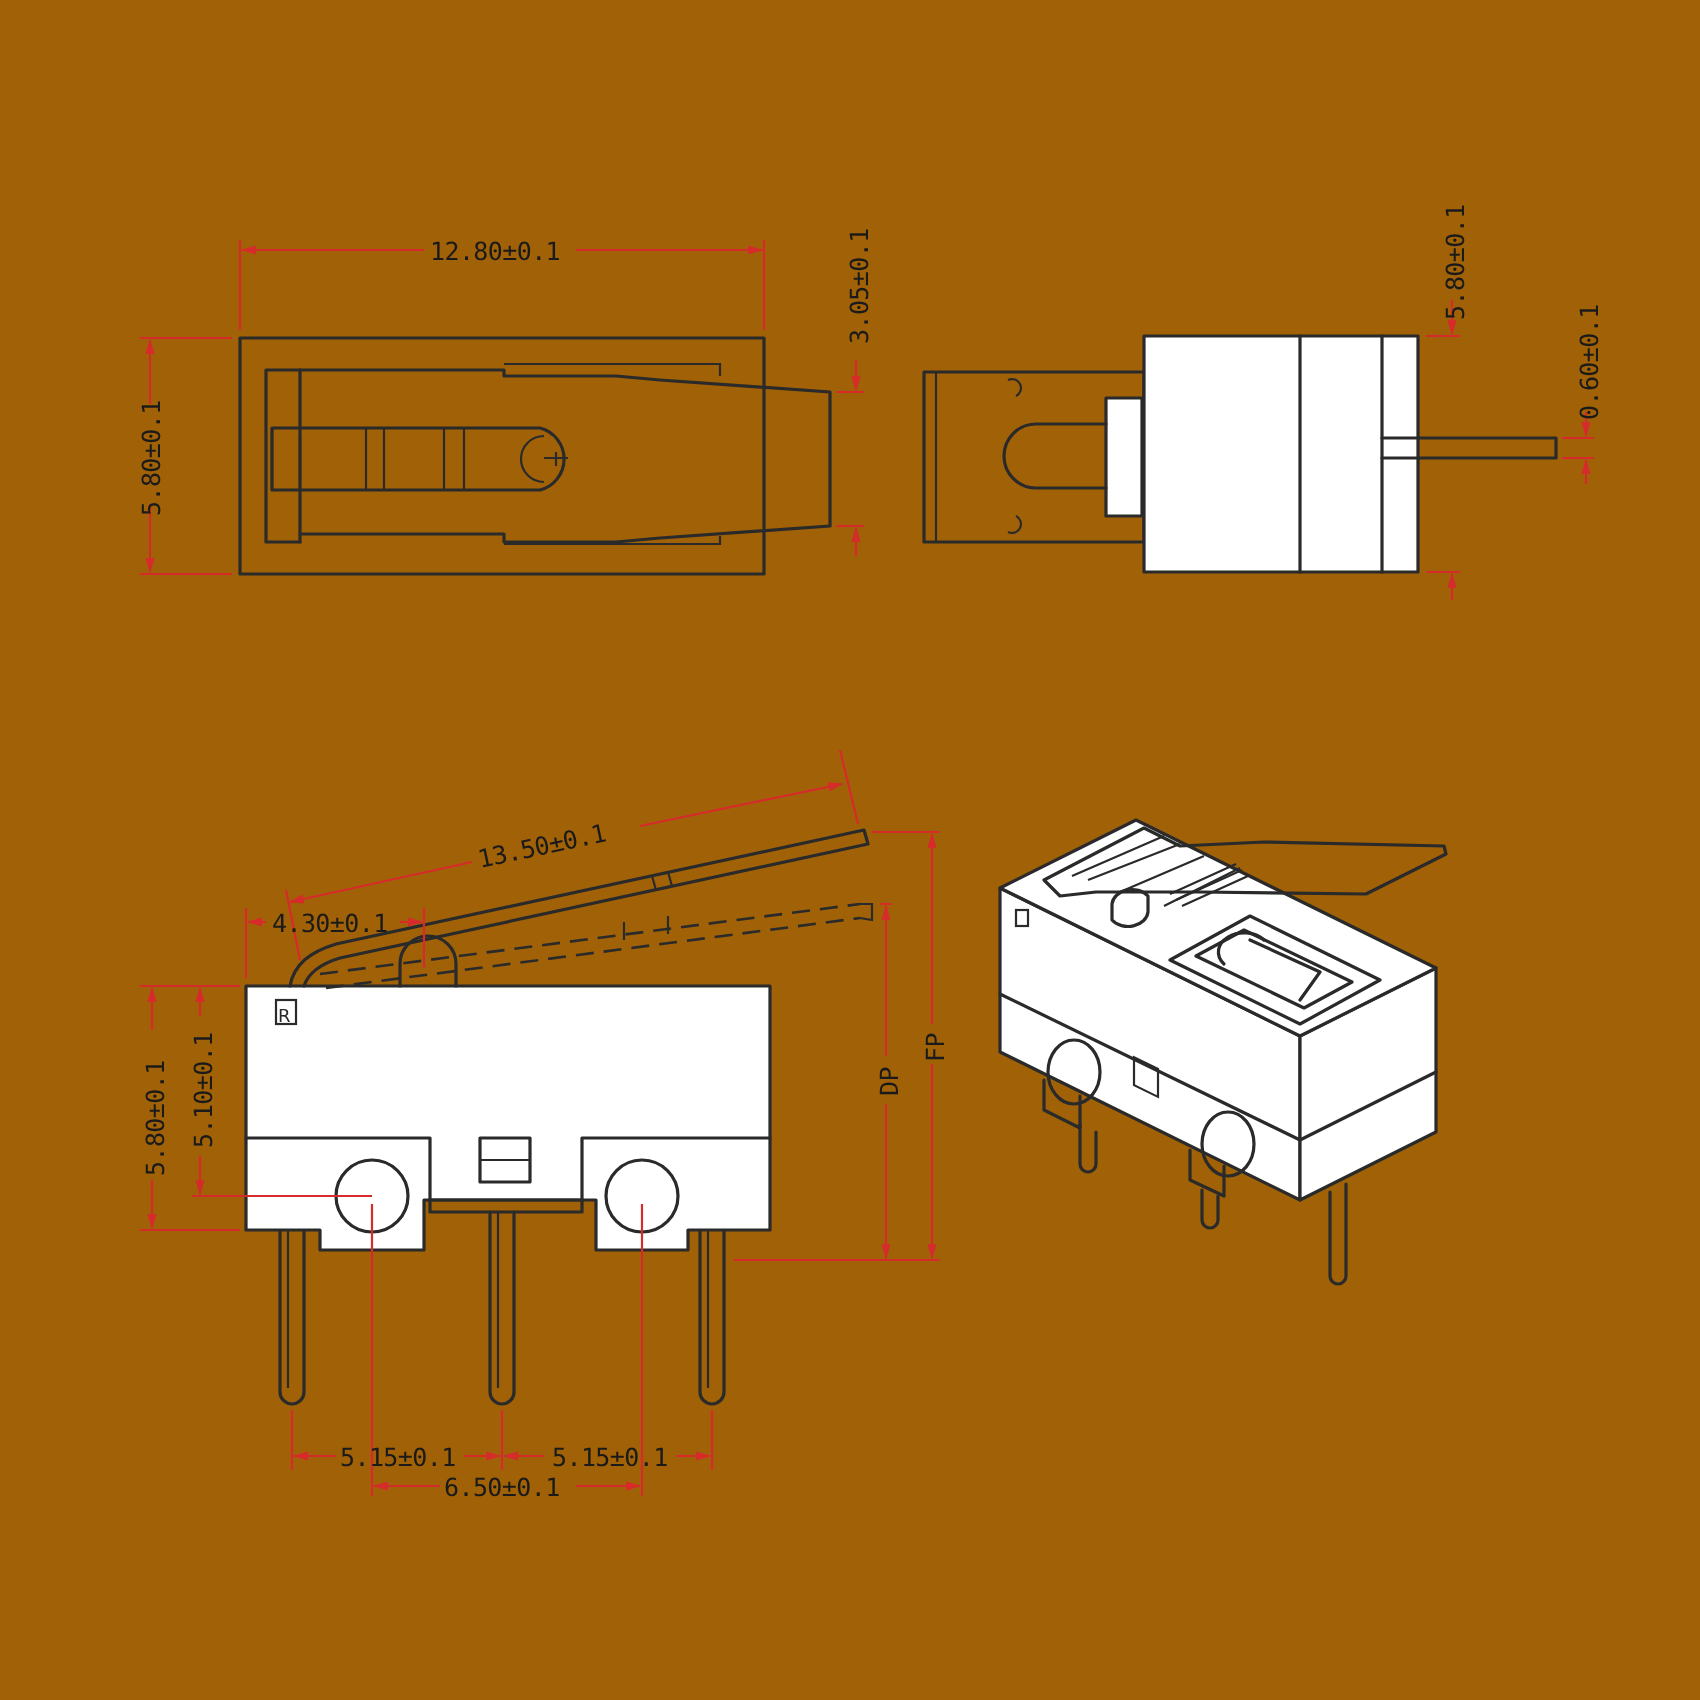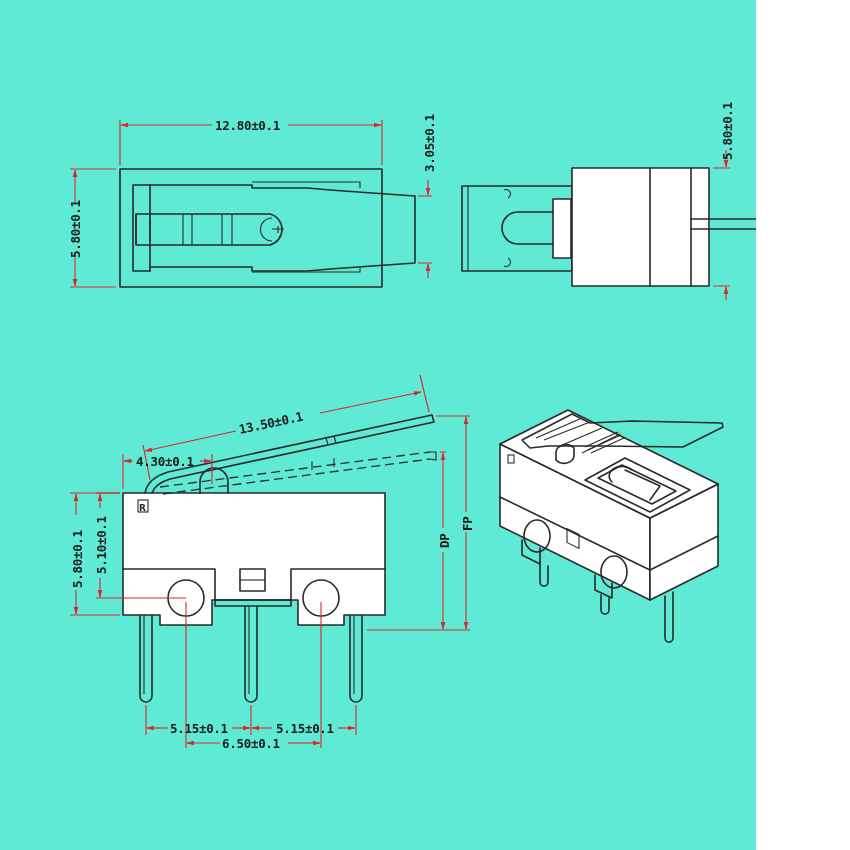--- a/index.html
+++ b/index.html
@@ -1,16 +1,16 @@
 <!DOCTYPE html>
 <html><head>
   <meta charset="utf-8">
   <style>
     html, body { margin: 0; padding: 0; background: #ffffff; }
-    #canvas { position: relative; width: 756px; height: 850px; background: #5eead4; overflow: hidden; font-weight: bold; }
+    #canvas { position: relative; width: 850px; height: 850px; background: #a16207; overflow: hidden; }
     svg { position: absolute; left: 0; top: 0; }
     .part { fill: none; stroke: #2a2a2a; stroke-width: 1.6; stroke-linejoin: round; stroke-linecap: round; }
     .part-fill { fill: #ffffff; stroke: #2a2a2a; stroke-width: 1.6; stroke-linejoin: round; }
     .thin { fill: none; stroke: #2a2a2a; stroke-width: 1.1; }
     .dash { fill: none; stroke: #2a2a2a; stroke-width: 1.3; stroke-dasharray: 9 5; }
     .dim { fill: none; stroke: #d62b2b; stroke-width: 1.1; }
     .arrow { fill: #d62b2b; stroke: none; }
     .dim-text { font-family: "DejaVu Sans Mono", monospace; font-size: 12.5px; fill: #1a1a1a; letter-spacing: -0.3px; }
   </style>
 </head>

